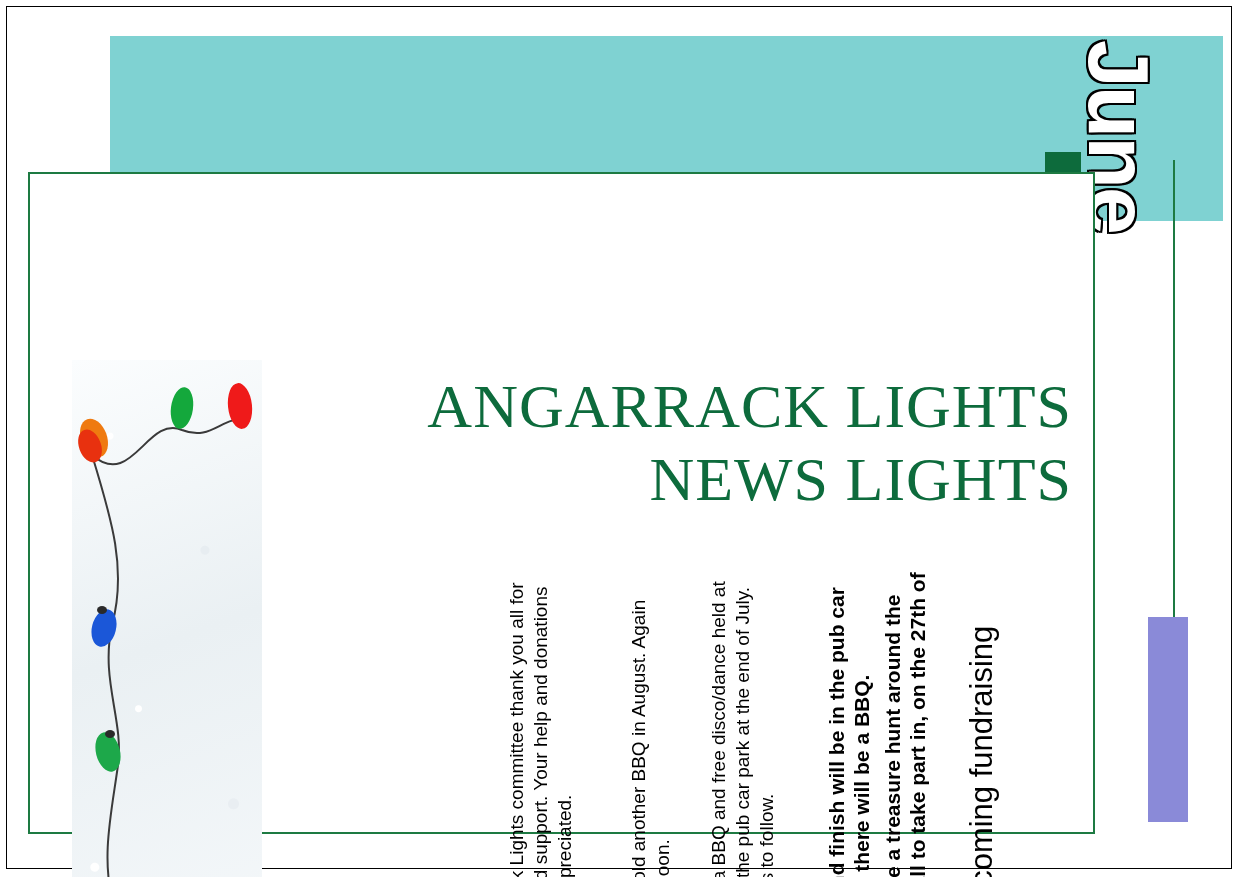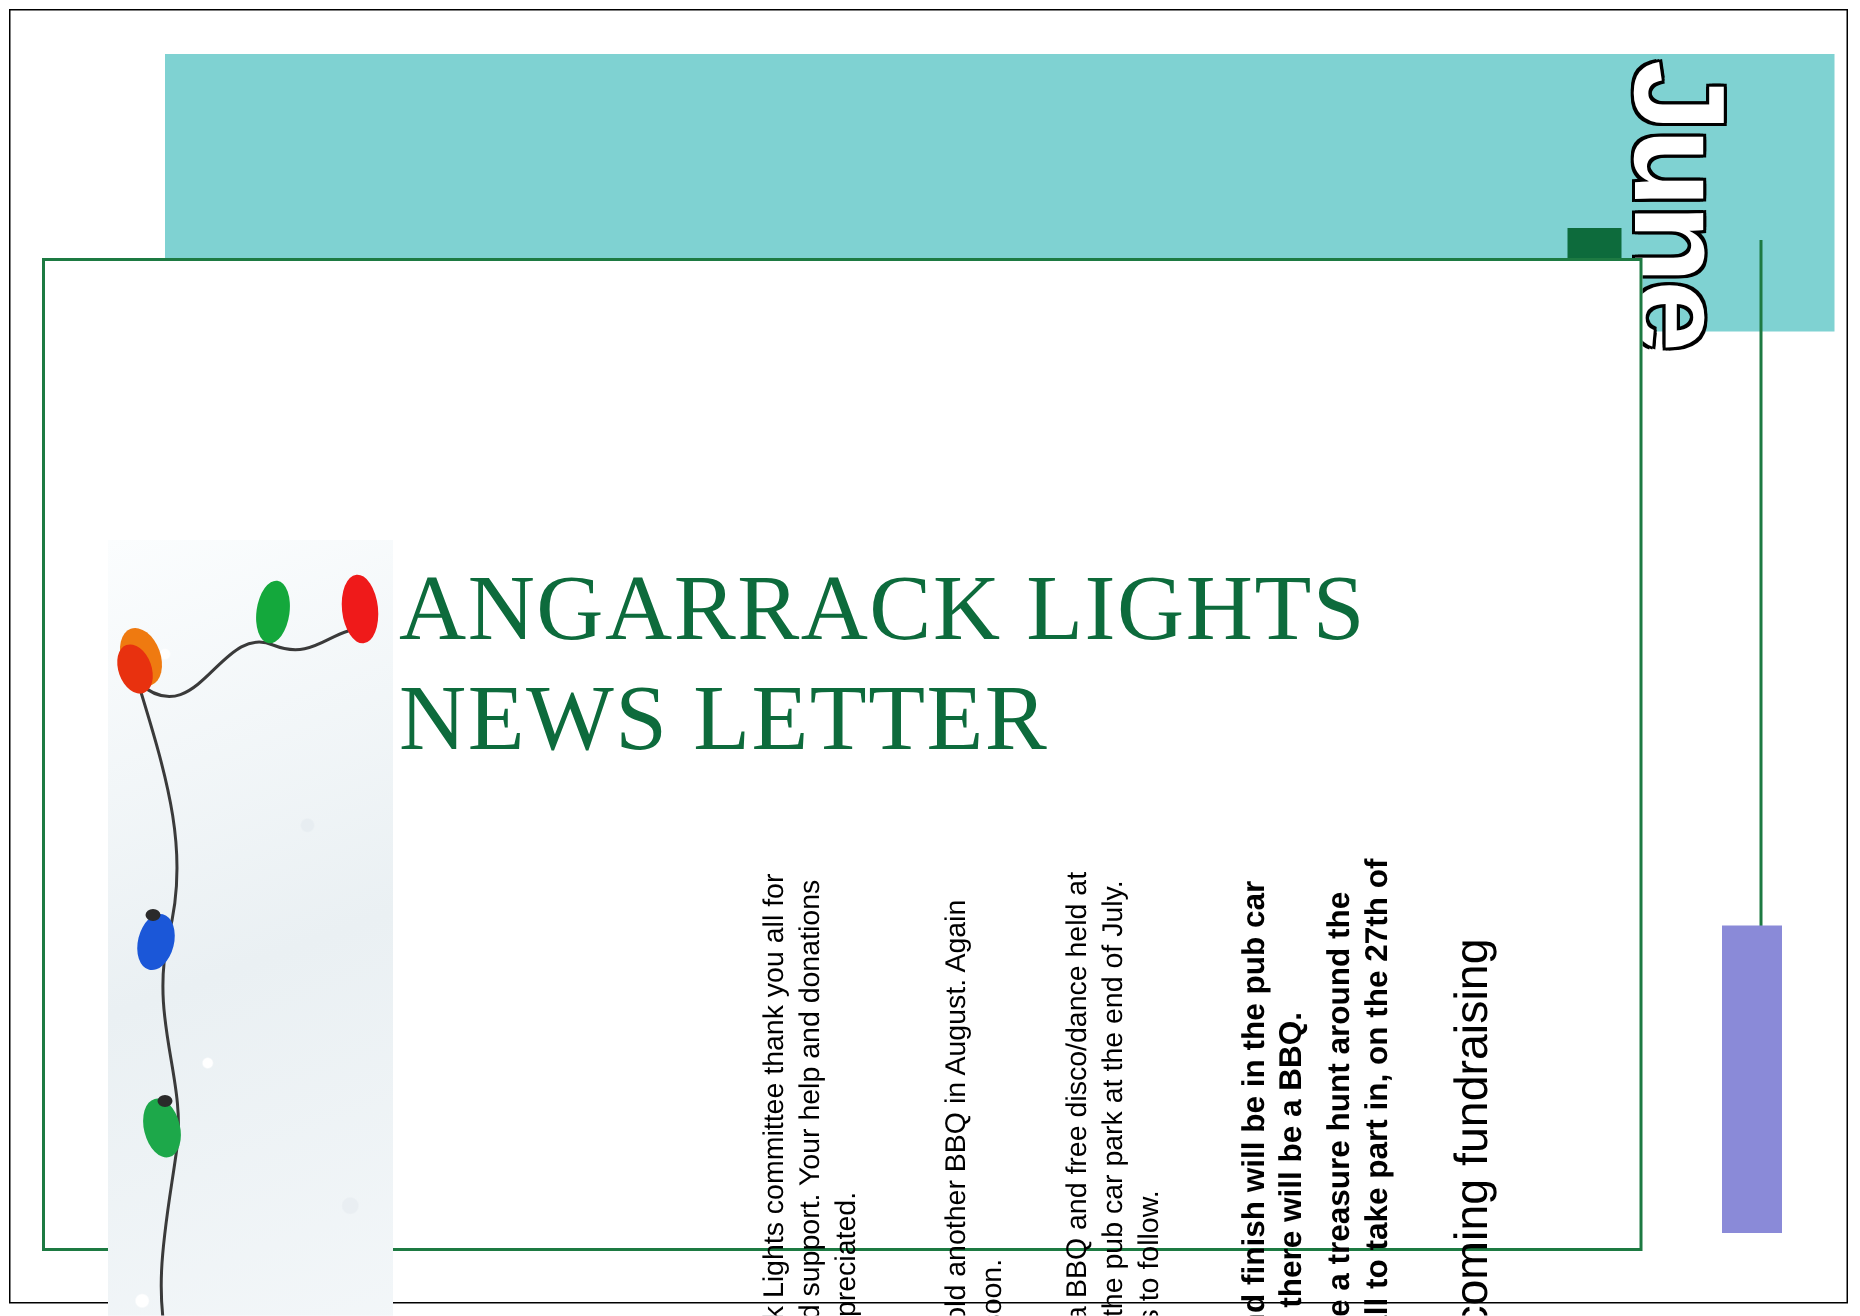--- a/index.html
+++ b/index.html
@@ -126,20 +126,21 @@
       radial-gradient(circle at 12% 80%, #ffffff 0 4px, transparent 5px),
       linear-gradient(160deg, #fbfdfe 0%, #eaf0f3 45%, #f6f9fb 100%);
   }
 
   
   #title-block {
     position: absolute;
     left: 236px;
     top: 196px;
     width: 806px;
+    text-align: right;
     color: #0d6b3c;
     font-family: "Liberation Serif", serif;
     font-size: 62px;
     line-height: 1.18;
     letter-spacing: 1px;
   }
 
   
   #vertical-body {
     position: absolute;
@@ -209,21 +210,21 @@
       <ellipse cx="36" cy="392" rx="12" ry="20" transform="rotate(-14 36 392)" fill="#1da84a"></ellipse>
       <ellipse cx="32" cy="548" rx="13" ry="21" transform="rotate(10 32 548)" fill="#ee1515"></ellipse>
       <ellipse cx="30" cy="250" rx="5" ry="4" fill="#2a2a2a"></ellipse>
       <ellipse cx="38" cy="374" rx="5" ry="4" fill="#2a2a2a"></ellipse>
       <ellipse cx="30" cy="530" rx="5" ry="4" fill="#2a2a2a"></ellipse>
     </svg>
   </div>
 
   <div id="title-block">
     <div>ANGARRACK LIGHTS</div>
-    <div>NEWS LETTER</div>
+    <div>NEWS LIGHTS</div>
   </div>
 
   <div id="vertical-body">
     <div class="vcol heading" style="left:768px; width:420px;">Up and coming fundraising events:</div>
     <div class="vcol para" style="left:690px; width:430px;">There will be a treasure hunt around the village for all to take part in, on the 27th of June.</div>
     <div class="vcol para" style="left:608px; width:430px;">The start and finish will be in the pub car park, where there will be a BBQ.</div>
     <div class="vcol para-light" style="left:512px; width:430px;">There will be a BBQ and free disco/dance held at the bottom of the pub car park at the end of July. Further details to follow.</div>
     <div class="vcol para-light" style="left:408px; width:430px;">We hope to hold another BBQ in August. Again more details soon.</div>
     <div class="vcol para-light" style="left:310px; width:430px;">The Angarrack Lights committee thank you all for your continued support. Your help and donations are greatly appreciated.</div>
   </div>

